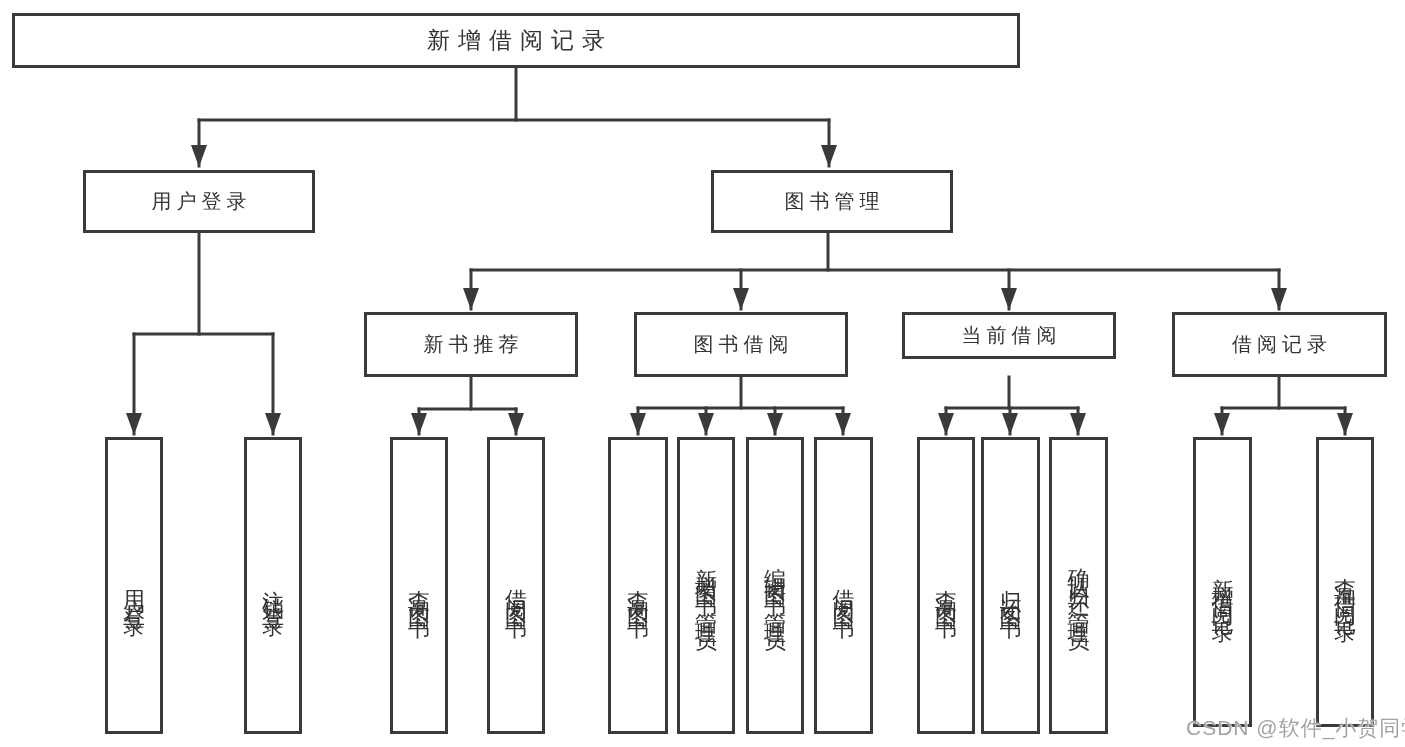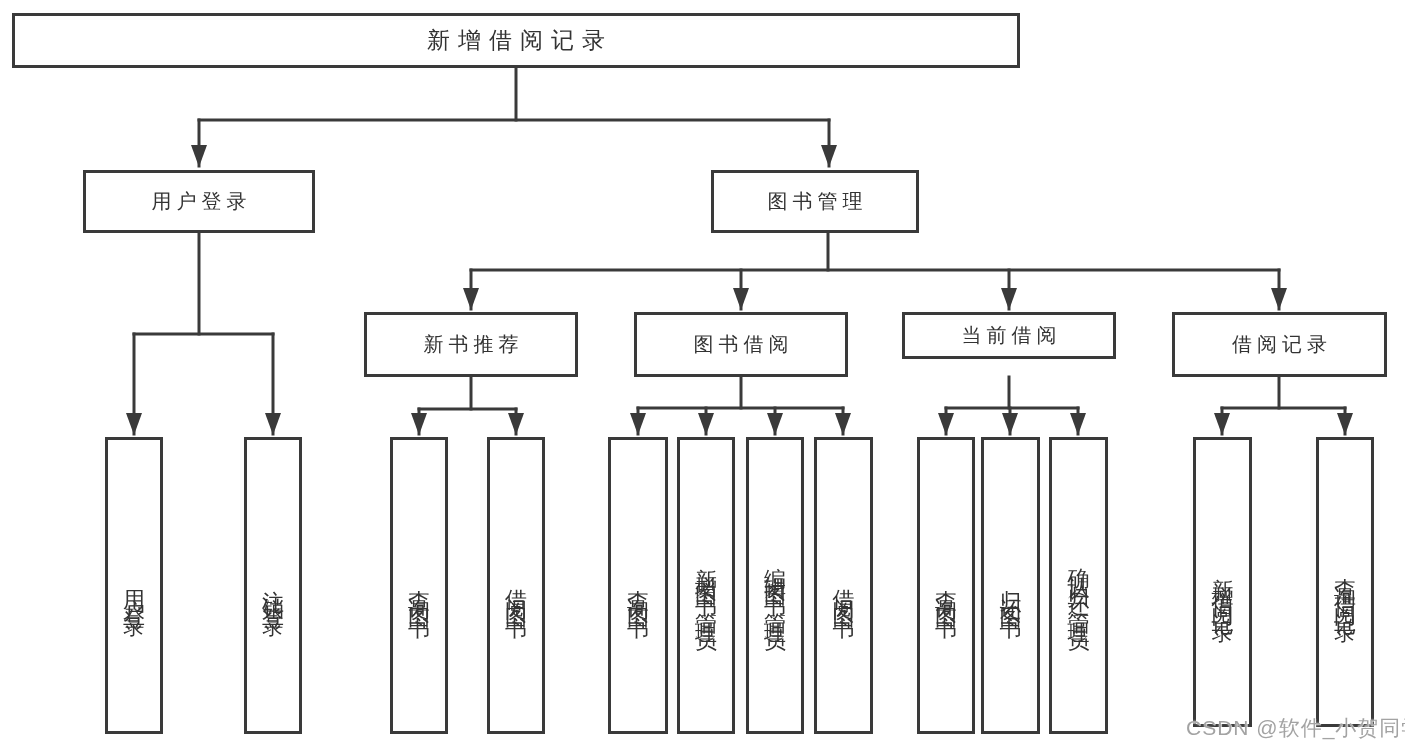--- a/index.html
+++ b/index.html
@@ -128,21 +128,21 @@
     <path class="w" d="M1345 408 V434" marker-end="url(#arr)"></path>
   </svg>
 
   <div class="node root" style="left:12px; top:13px; width:1008px; height:55px;">
     <span>新增借阅记录</span>
   </div>
 
   <div class="node h" style="left:83px; top:170px; width:232px; height:63px;">
     <span>用户登录</span>
   </div>
-  <div class="node h" style="left:711px; top:170px; width:208px; height:63px;">
+  <div class="node h" style="left:711px; top:170px; width:242px; height:63px;">
     <span>图书管理</span>
   </div>
 
   <div class="node h" style="left:364px; top:312px; width:214px; height:65px;text-align:center;">
     <span>新书推荐</span>
   </div>
   <div class="node h" style="left:634px; top:312px; width:214px; height:65px;text-align:right;">
     <span>图书借阅</span>
   </div>
   <div class="node h" style="left:902px; top:312px; width:214px; height:47px;">

